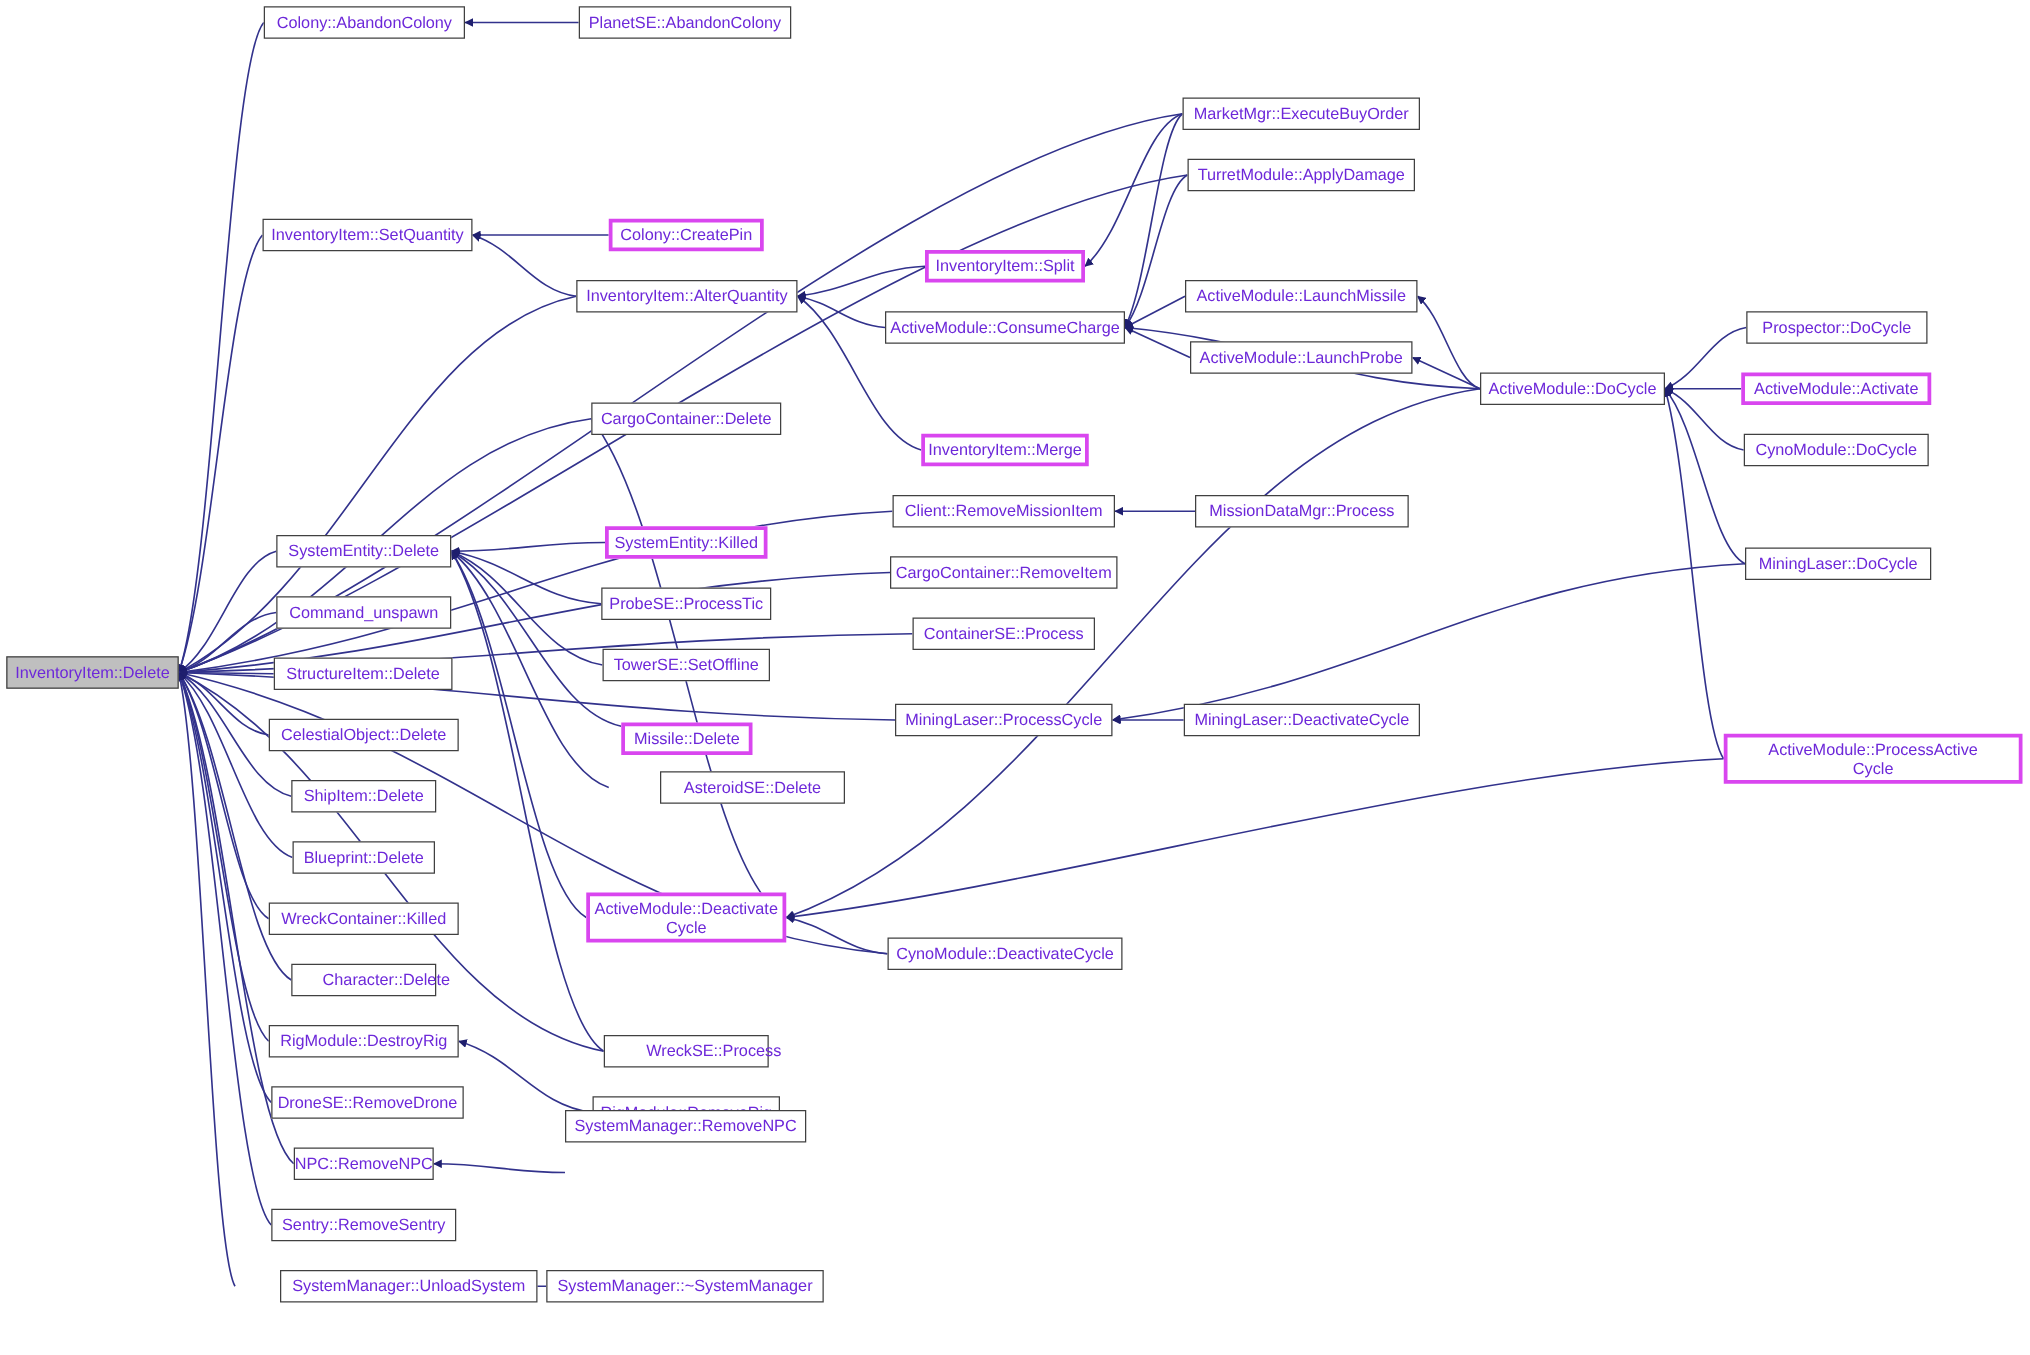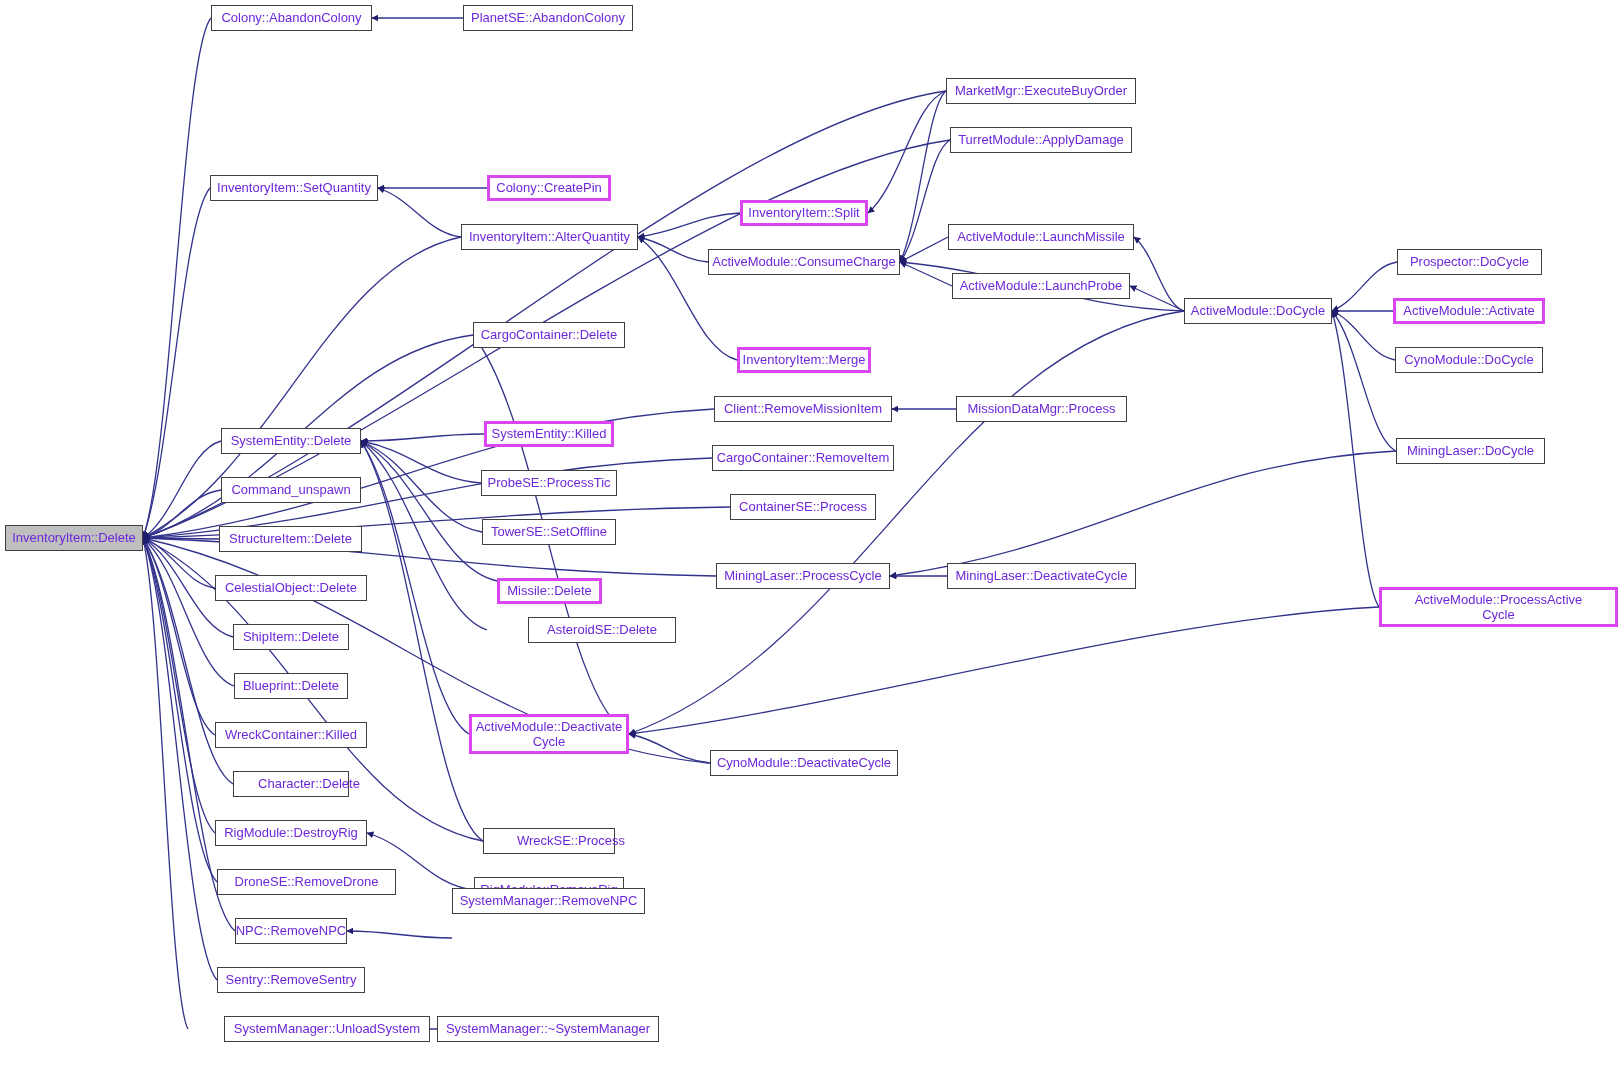--- a/index.html
+++ b/index.html
@@ -253,21 +253,21 @@
       </div>
       <div class="node" style="left: 233px; top: 771px; width: 116px; height: 26px; padding-left: 36px;">
         <span class="node-label">Character::Delete</span>
       </div>
       <div class="node" style="left: 215px; top: 820px; width: 152px; height: 26px;">
         <span class="node-label">RigModule::DestroyRig</span>
       </div>
       <div class="node" style="left: 483px; top: 828px; width: 132px; height: 26px; padding-left: 44px;">
         <span class="node-label">WreckSE::Process</span>
       </div>
-      <div class="node" style="left: 217px; top: 869px; width: 179px; height: 26px;">
+      <div class="node" style="left: 217px; top: 869px; width: 154px; height: 26px;">
         <span class="node-label">DroneSE::RemoveDrone</span>
       </div>
       <div class="node" style="left: 474px; top: 877px; width: 150px; height: 26px;">
         <span class="node-label">RigModule::RemoveRig</span>
       </div>
       <div class="node" style="left: 235px; top: 918px; width: 112px; height: 26px;">
         <span class="node-label">NPC::RemoveNPC</span>
       </div>
       <div class="node" style="left: 452px; top: 888px; width: 193px; height: 26px;">
         <span class="node-label">SystemManager::RemoveNPC</span>

